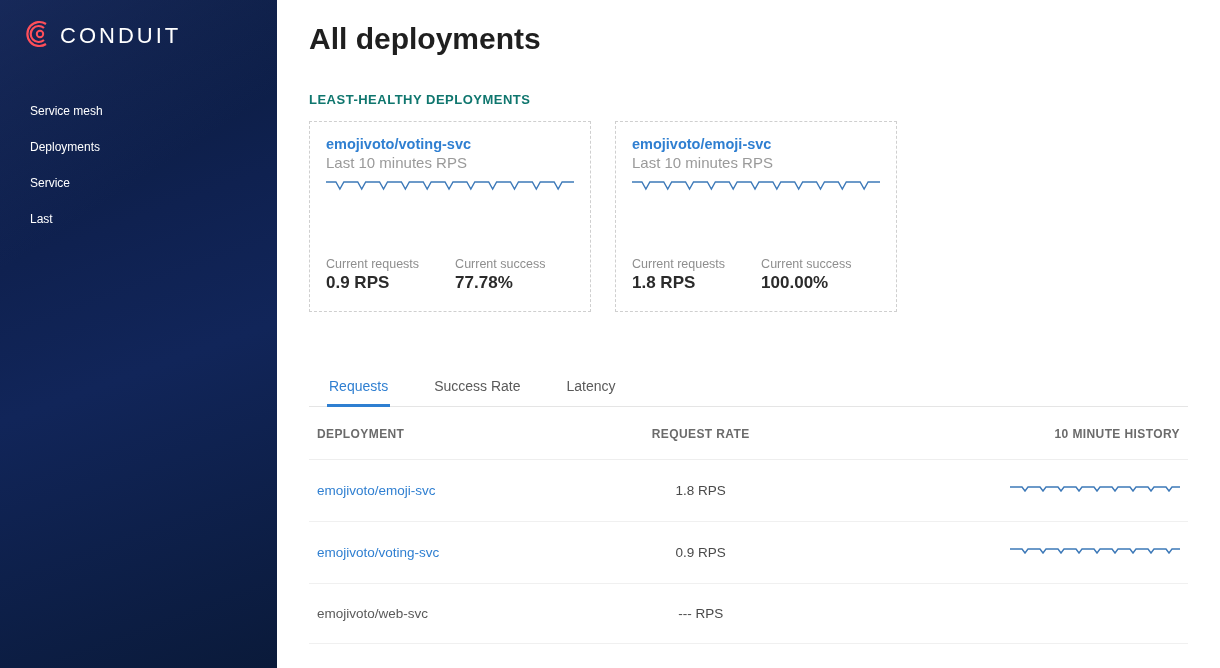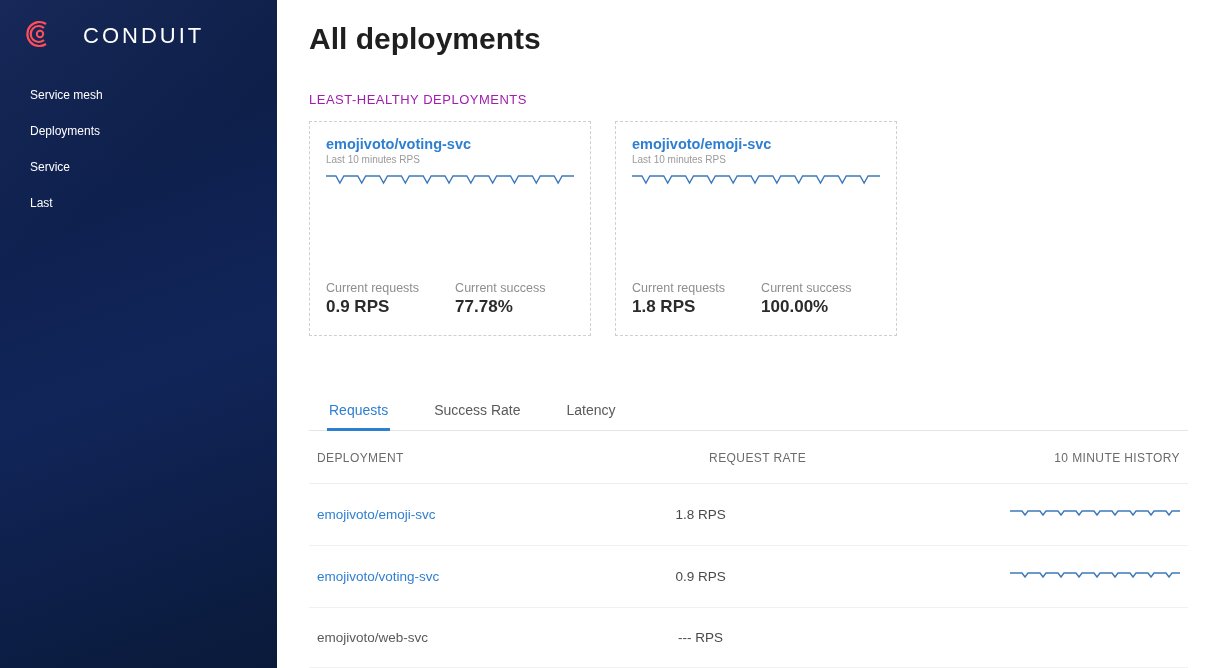--- a/index.html
+++ b/index.html
@@ -31,22 +31,22 @@
     position: absolute;
     top: -40px; left: -40px;
     width: 340px; height: 340px;
     background: linear-gradient(135deg, rgba(40,60,130,0.55) 0%, rgba(10,26,58,0) 60%);
     transform: rotate(12deg);
     pointer-events: none;
   }
   .brand {
     display: flex;
     align-items: center;
-    gap: 27px;
-    margin-bottom: 24px;
+    gap: 4px;
+    margin-bottom: 40px;
     position: relative;
   }
   .brand-name {
     font-size: 22px;
     font-weight: 400;
     letter-spacing: 3px;
     color: #fff;
   }
   .nav { position: relative; }
   .nav-item {
@@ -66,23 +66,23 @@
     border-radius: 30px;
   }
   .page-title {
     font-size: 30px;
     font-weight: 800;
     color: #1f1f1f;
     margin-bottom: 36px;
   }
   .section-label {
     font-size: 13px;
-    font-weight: 400;
+    font-weight: 700;
     letter-spacing: 0.5px;
-    color: #a21caf;
+    color: #0f766e;
     margin-bottom: 14px;
   }
 
   .cards {
     display: flex;
     gap: 24px;
     margin-bottom: 56px;
   }
   .card {
     width: 282px;
@@ -91,39 +91,38 @@
     background: #fff;
   }
   .card-title {
     font-size: 14.5px;
     font-weight: 700;
     color: #2f7fd1;
     cursor: pointer;
     margin-bottom: 2px;
   }
   .card-sub {
-    font-size: 10px;
+    font-size: 15px;
     color: #9a9a9a;
     margin-bottom: 6px;
   }
   .spark {
     width: 100%;
     height: 18px;
     display: block;
   }
   .card-gap { height: 62px; }
   .card-row {
     display: flex;
     gap: 36px;
   }
   .metric-label {
     font-size: 12.5px;
     color: #8e8e8e;
     margin-bottom: 2px;
-    margin-top: 30px;
   }
   .metric-value {
     font-size: 17px;
     font-weight: 800;
     color: #2b2b2b;
   }
 
   
   .tabs {
     display: flex;
@@ -142,27 +141,27 @@
   .tab.active {
     color: #2f7fd1;
     border-bottom-color: #2f7fd1;
   }
 
   
   .table { width: 100%; border-collapse: collapse; }
   .table thead th {
     text-align: left;
     font-size: 12px;
-    font-weight: 400;
+    font-weight: 700;
     letter-spacing: 0.4px;
     color: #6b6b6b;
     padding: 20px 8px 18px 8px;
     border-bottom: 1px solid #eee;
   }
-  .table thead th.col-rate { text-align: right; }
+  .table thead th.col-rate { text-align: center; }
   .table thead th.col-hist { text-align: right; }
   .table tbody td {
     padding: 22px 8px;
     border-bottom: 1px solid #f0f0f0;
     font-size: 13.5px;
     vertical-align: middle;
   }
   .table tbody td.col-rate { text-align: center; color: #4a4a4a; }
   .table tbody td.col-hist { text-align: right; }
   .cell-link { color: #2f7fd1; cursor: pointer; }

